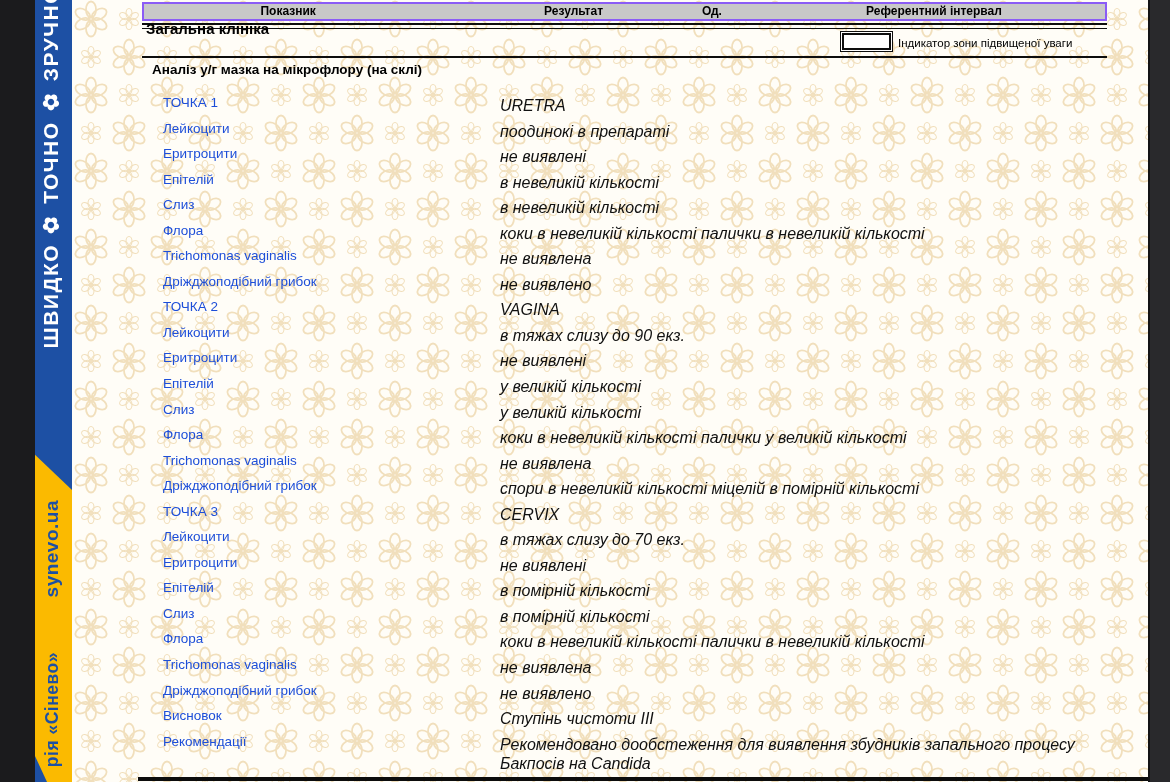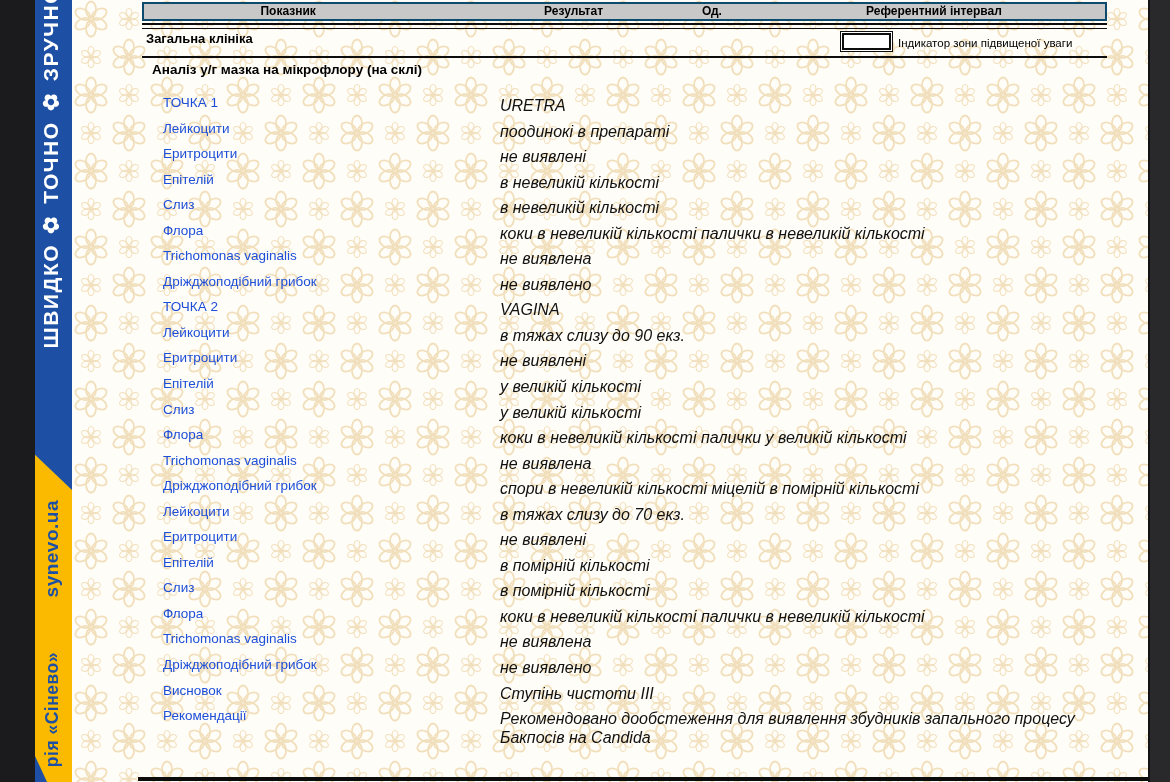--- a/index.html
+++ b/index.html
@@ -21,27 +21,27 @@
   .vtext{position:absolute;writing-mode:vertical-rl;transform:rotate(180deg);white-space:nowrap;font-weight:bold;}
   .slogan{left:4px;top:-14px;color:#ffffff;font-size:21px;letter-spacing:1.5px;}
   .site{left:6px;top:500px;color:var(--brand_blue,#1d50a4);font-size:19px;letter-spacing:.5px;}
   .brand{left:7px;top:652px;color:var(--brand_blue,#1d50a4);font-size:17.5px;letter-spacing:.5px;}
   
   .page{position:absolute;left:72px;top:0;width:1076px;height:782px;background:#fffdf7;overflow:hidden;}
   .page svg.bg{position:absolute;left:0;top:0;}
   .pat{fill:none;stroke:var(--pattern_beige,#f1dfbc);stroke-width:1.8px;}
   
   .colheader{position:absolute;left:70px;top:2px;width:965px;height:19px;box-sizing:border-box;
-    background:var(--header_bar_gray,#c8c8c8);border:2px solid #0c4a6e;}
+    background:var(--header_bar_gray,#c8c8c8);border:2px solid #8b5cf6;}
   .colheader span{position:absolute;top:0;line-height:15px;transform:translateX(-50%);
     font-size:12px;font-weight:bold;color:#000;white-space:nowrap;}
   .dbl-line{position:absolute;left:70px;top:23px;width:965px;height:3px;
     border-top:2.5px solid #0d0d0d;border-bottom:1.5px solid #0d0d0d;}
   
-  .heading{position:absolute;left:74px;top:31px;font-size:13px;font-weight:bold;color:#000;}
+  .heading{position:absolute;left:74px;top:20px;font-size:15px;font-weight:bold;color:#000;}
   .heading-rule{position:absolute;left:70px;top:55.5px;width:965px;height:2.5px;background:#0d0d0d;}
   .ind-box{position:absolute;left:768px;top:31px;width:53px;height:21px;border:1px solid #0e0e0e;background:#fff;box-sizing:border-box;}
   .ind-box-inner{position:absolute;inset:1px;border:2px solid #0e0e0e;}
   .ind-label{position:absolute;left:826px;top:37px;font-size:11.5px;color:#000;white-space:nowrap;}
   
   .analysis-title{position:absolute;left:80px;top:62px;font-size:13.5px;font-weight:bold;color:#000;}
   .rows{position:absolute;left:0;top:93px;width:1076px;}
   .row{position:relative;height:25.55px;}
   .row .lab{position:absolute;left:91px;top:2px;font-size:13.5px;color:#1d4ed8;white-space:nowrap;}
   .row .res{position:absolute;left:428px;top:3px;font-size:16px;font-style:italic;color:#111;}
@@ -194,20 +194,26 @@
           <div>не виявлена</div>
         </div>
       </div>
       <div class="row">
         <span class="lab">Дріжджоподібний грибок</span>
         <div class="res">
           <div>спори в невеликій кількості міцелій в помірній кількості</div>
         </div>
       </div>
       <div class="row">
+        <span class="lab">ТОЧКА 3</span>
+        <div class="res">
+          <div>CERVIX</div>
+        </div>
+      </div>
+      <div class="row">
         <span class="lab">Лейкоцити</span>
         <div class="res">
           <div>в тяжах слизу до 70 екз.</div>
         </div>
       </div>
       <div class="row">
         <span class="lab">Еритроцити</span>
         <div class="res">
           <div>не виявлені</div>
         </div>

